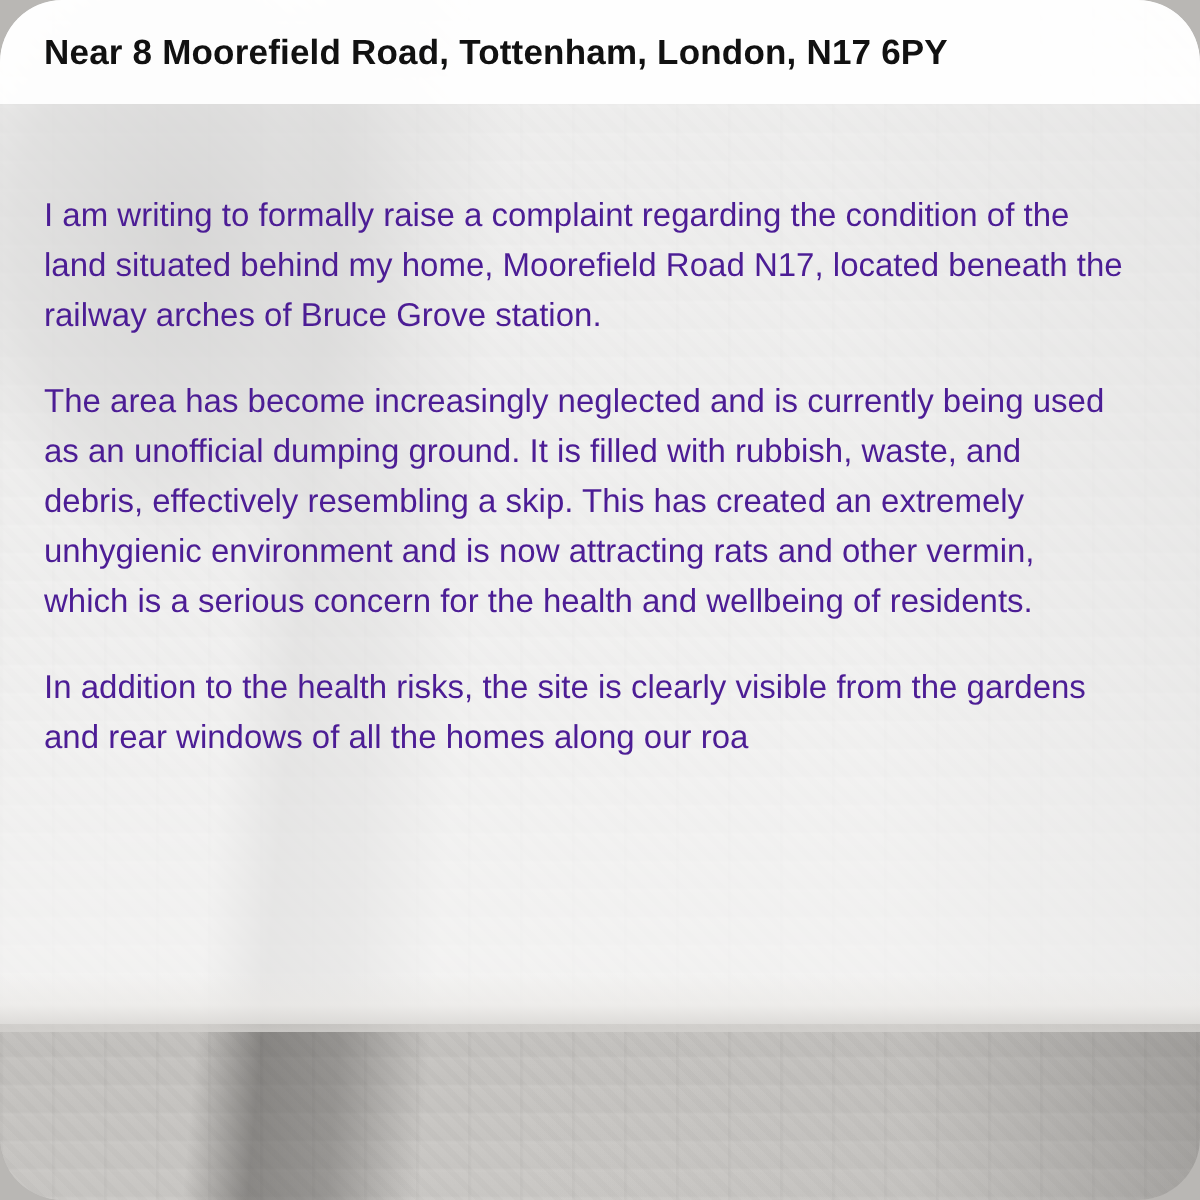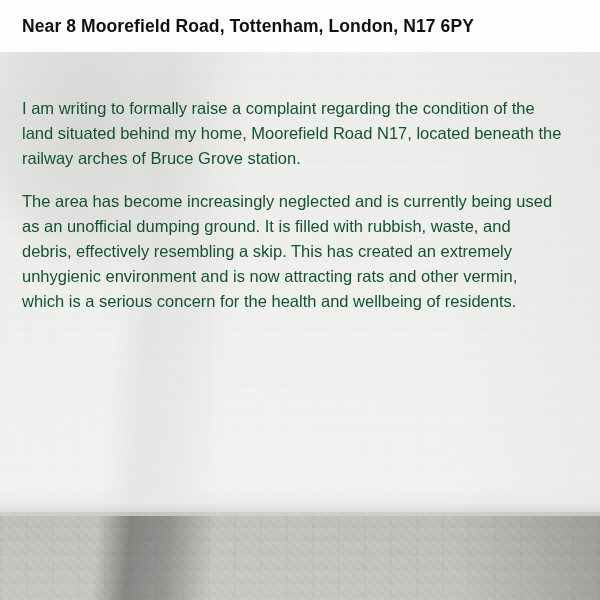--- a/index.html
+++ b/index.html
@@ -11,20 +11,21 @@
     height: 600px;
     font-family: "Liberation Sans", sans-serif;
     background: #b9b7b4;
     overflow: hidden;
   }
   #page {
     position: relative;
     width: 600px;
     height: 600px;
     overflow: hidden;
+    border-radius: 31px;
   }
   
   #photo {
     position: absolute;
     inset: 0;
     background-color: #a9a7a4;
     background-image:
       
       radial-gradient(ellipse 150px 200px at 90px 120px, rgba(40,38,36,0.85) 0%, rgba(60,58,55,0.55) 55%, rgba(120,118,115,0.0) 80%),
       
@@ -74,21 +75,21 @@
     left: 22px;
     top: 96px;
     width: 556px;
     height: 416px;
     overflow: hidden;
   }
   #body-text p {
     margin: 0 16px 18px 0;
     font-size: 16.5px;
     line-height: 25px;
-    color: #14532d;
+    color: #4c1d95;
   }
   #body-text p:last-child {
     margin-bottom: 0;
   }
   
   #fade {
     position: absolute;
     left: 0;
     top: 486px;
     width: 600px;
@@ -106,17 +107,18 @@
 
   <div id="overlay"></div>
 
   <div id="title-bar">
     <div id="title">Near 8 Moorefield Road, Tottenham, London, N17 6PY</div>
   </div>
 
   <div id="body-text">
     <p>I am writing to formally raise a complaint regarding the condition of the land situated behind my home, Moorefield Road N17, located beneath the railway arches of Bruce Grove station.</p>
     <p>The area has become increasingly neglected and is currently being used as an unofficial dumping ground. It is filled with rubbish, waste, and debris, effectively resembling a skip. This has created an extremely unhygienic environment and is now attracting rats and other vermin, which is a serious concern for the health and wellbeing of residents.</p>
+    <p>In addition to the health risks, the site is clearly visible from the gardens and rear windows of all the homes along our roa</p>
   </div>
 
   <div id="fade"></div>
 
 </div>
 
 </body></html>

